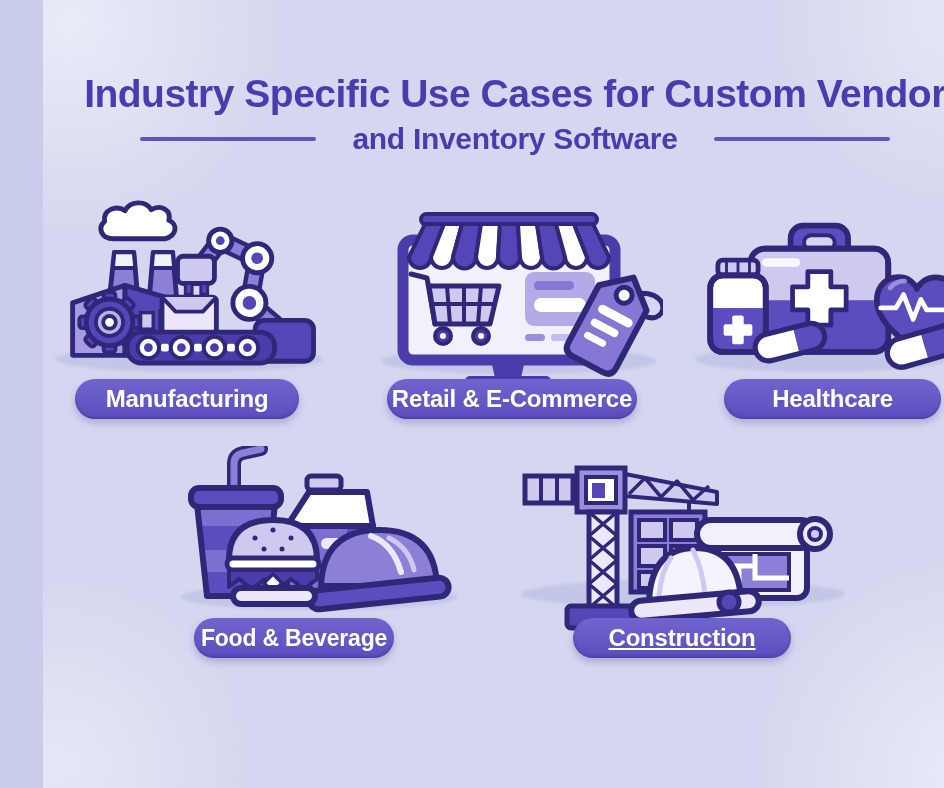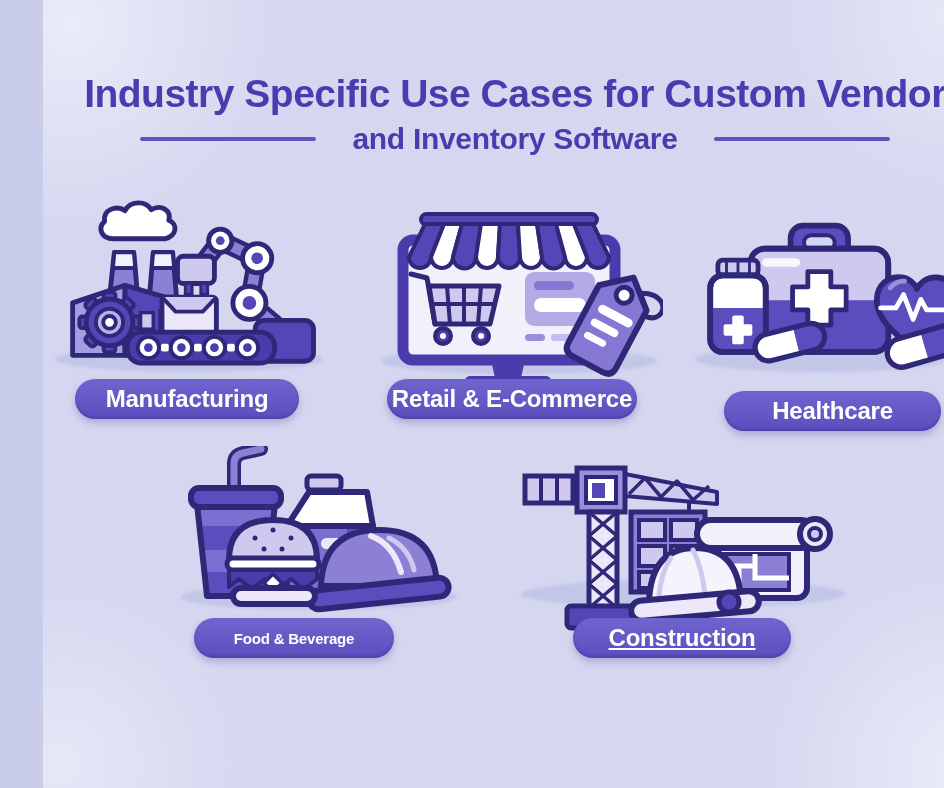--- a/index.html
+++ b/index.html
@@ -191,21 +191,21 @@
         <path d="M0,-14 L-30,-14 Q-44,-14 -44,0 Q-44,14 -30,14 L0,14 Z" fill="#ffffff"></path>
         <path d="M0,-14 L16,-14 Q30,-14 30,0 Q30,14 16,14 L0,14 Z" fill="#5b4dbd"></path>
         <rect x="-44" y="-14" width="74" height="28" rx="14" fill="none" stroke="#2f2879" stroke-width="5.5"></rect>
       </g>
       <g transform="translate(242,140) rotate(-16)">
         <path d="M0,-15 L-26,-15 Q-40,-15 -40,0 Q-40,15 -26,15 L0,15 Z" fill="#ffffff"></path>
         <path d="M0,-15 L25,-15 Q40,-15 40,0 Q40,15 25,15 L0,15 Z" fill="#5b4dbd"></path>
         <rect x="-40" y="-15" width="80" height="30" rx="15" fill="none" stroke="#2f2879" stroke-width="5.5"></rect>
       </g>
     </svg>
-    <div class="pill" style="left:681px;top:391px;width:217px;">
+    <div class="pill" style="left:681px;top:379px;width:217px;">
       <span>Healthcare</span>
     </div>
   </div>
 
   <div>
     <div class="ground" style="left:138px;top:584px;width:276px;height:26px;"></div>
     <svg class="icon" style="left:128px;top:446px;" width="290" height="170" viewBox="0 0 290 170">
       <g>
         <path d="M63,46 L63,18 Q63,9 72,7 L90,3" fill="none" stroke="#2f2879" stroke-width="14" stroke-linecap="round" stroke-linejoin="round"></path>
         <path d="M63,46 L63,18 Q63,9 72,7 L90,3" fill="none" stroke="#8b7fd6" stroke-width="7" stroke-linecap="round" stroke-linejoin="round"></path>
@@ -237,21 +237,21 @@
           <circle cx="102" cy="84" r="2.5" fill="#2f2879"></circle>
         <circle cx="120" cy="92" r="2.5" fill="#2f2879"></circle>
           <circle cx="93" cy="103" r="2.5" fill="#2f2879"></circle>
         <circle cx="111" cy="103" r="2.5" fill="#2f2879"></circle>
         <rect x="56" y="112" width="92" height="12" rx="6" fill="#ffffff" stroke="#2f2879" stroke-width="5"></rect>
         <path d="M58,124 L146,124 L146,133 L133,143 L120,133 L107,143 L94,133 L81,143 L68,133 L58,141 Z" fill="#4a3cab" stroke="#2f2879" stroke-width="4" stroke-linejoin="round"></path>
         <path d="M102,128 L111,137 L102,146 L93,137 Z" fill="#ffffff" stroke="#2f2879" stroke-width="3.5" stroke-linejoin="round"></path>
         <rect x="62" y="142" width="82" height="16" rx="8" fill="#ece8fa" stroke="#2f2879" stroke-width="6"></rect>
       </g>
     </svg>
-    <div class="pill" style="left:151px;top:618px;width:200px;font-size:15px;">
+    <div class="pill" style="left:151px;top:618px;width:200px;font-size:23px;">
       <span>Food &amp; Beverage</span>
     </div>
   </div>
 
   <div>
     <div class="ground" style="left:478px;top:580px;width:324px;height:28px;"></div>
     <svg class="icon" style="left:468px;top:440px;" width="330" height="205" viewBox="0 0 330 205">
       <g>
         <path d="M114,34 L206,52 L206,64 L114,56 Z" fill="#cfc9f0" stroke="#2f2879" stroke-width="4" stroke-linejoin="round"></path>
         <path d="M118,54 L134,38 L150,57 L166,41 L182,60 L198,46" fill="none" stroke="#2f2879" stroke-width="3.5" stroke-linejoin="round"></path>

